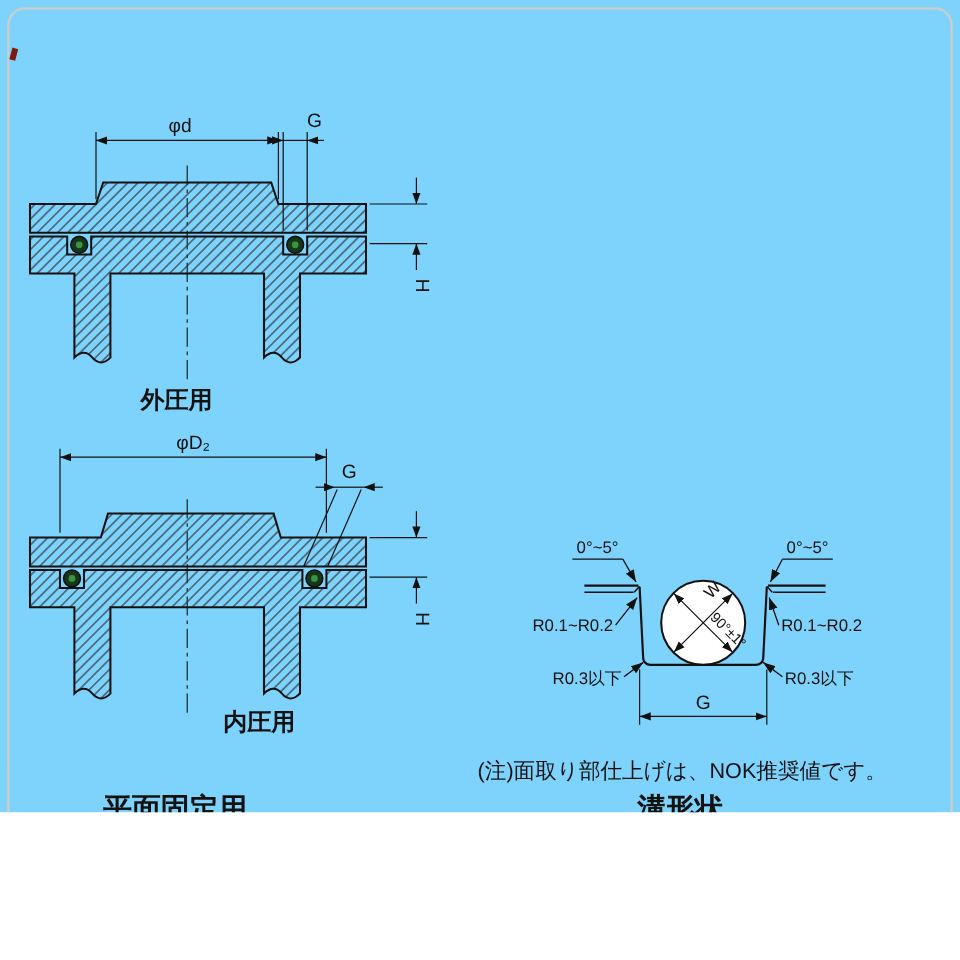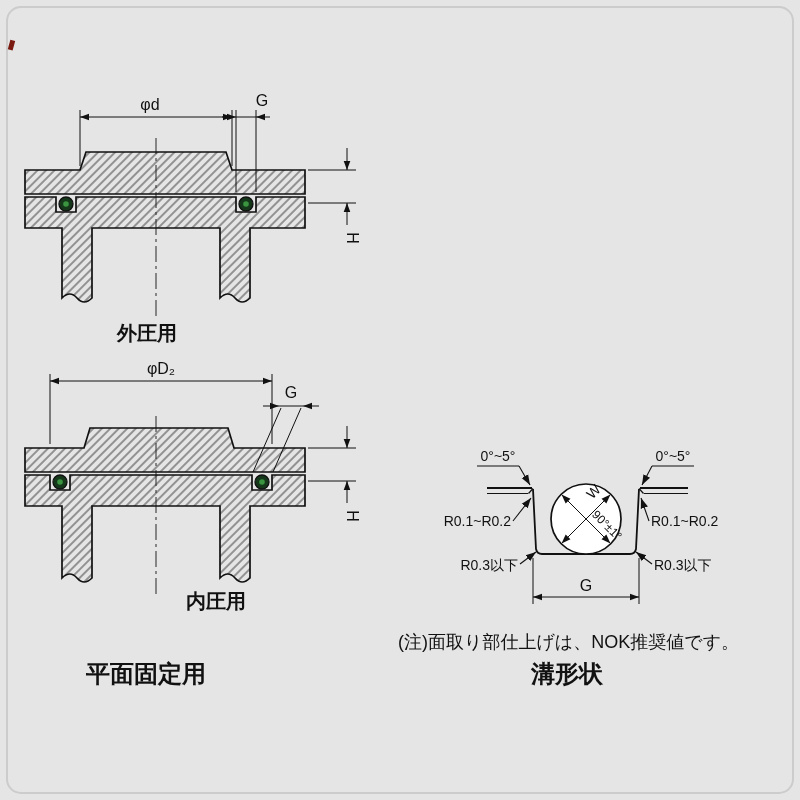--- a/index.html
+++ b/index.html
@@ -1,16 +1,16 @@
 <!DOCTYPE html>
 <html><head>
 <meta charset="utf-8">
 <style>
   html,body{margin:0;padding:0;background:#ffffff;}
-  .canvas{position:relative;width:800px;height:800px;background:#e5e5e5;overflow:hidden;
+  .canvas{position:relative;width:800px;height:677px;background:#7dd3fc;overflow:hidden;
           font-family:"Liberation Sans","DejaVu Sans",sans-serif;}
   svg text{font-family:"Liberation Sans","DejaVu Sans",sans-serif;fill:#111;stroke:none;}
   .dim{font-size:16px;}
   .cap{font-size:20px;font-weight:bold;}
   .bigcap{font-size:24px;font-weight:bold;}
   .small{font-size:14px;}
   .tiny{font-size:12px;}
   .note{font-size:18px;}
 </style>
 </head>

